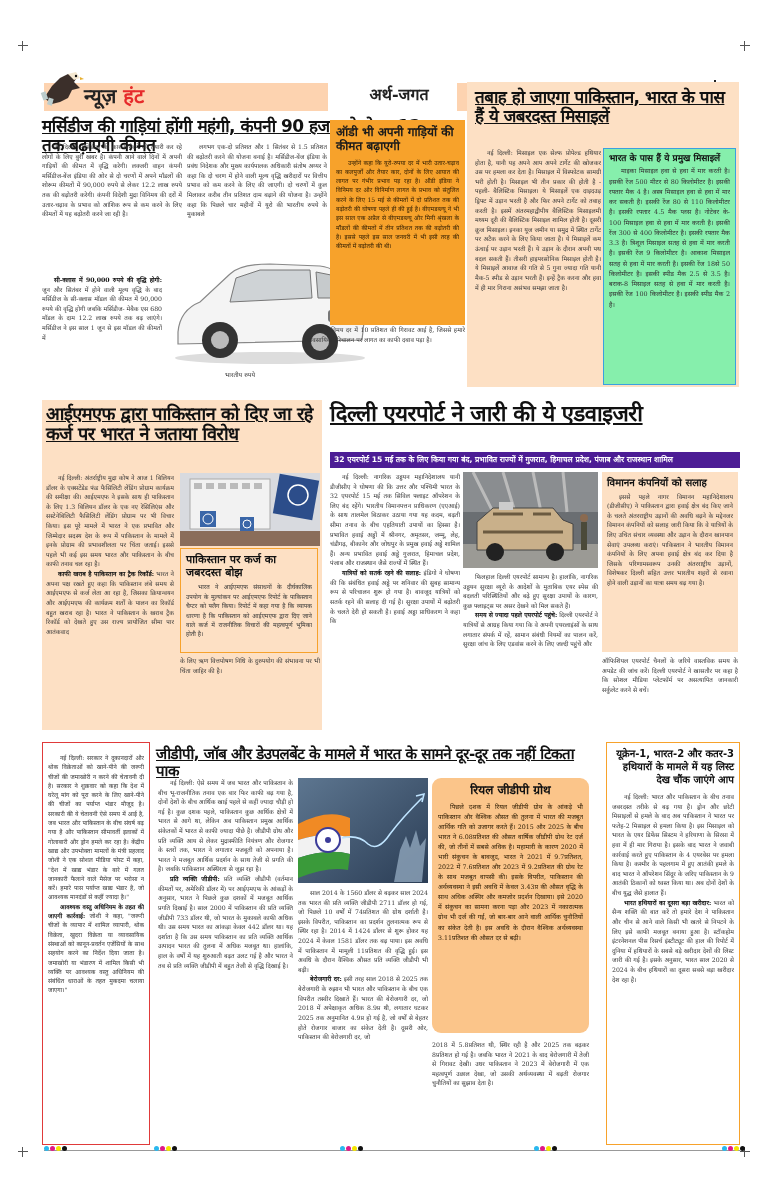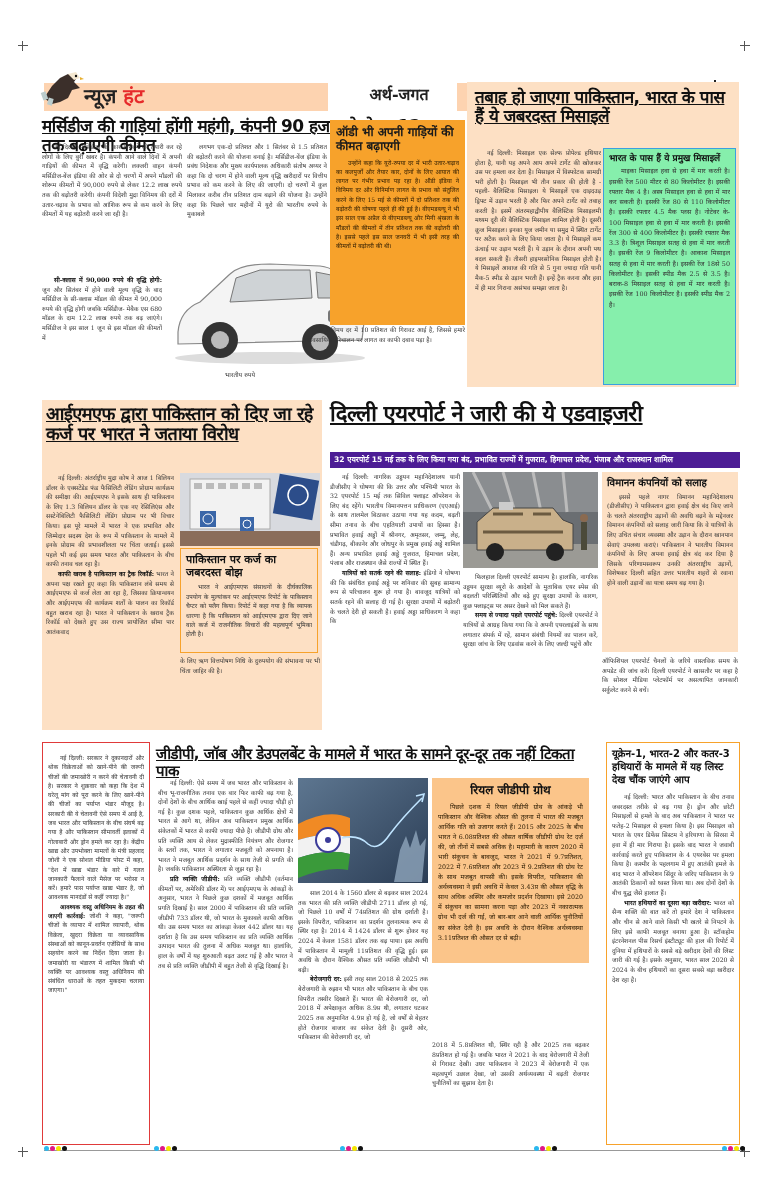--- a/index.html
+++ b/index.html
@@ -196,30 +196,30 @@
     <circle cx="30" cy="62" r="3" fill="#3c3c99"></circle>
     <path d="M44 60 Q60 56 70 66 Q80 74 92 56 Q104 40 124 20" fill="none" stroke="#bfe4ff" stroke-width="1.6"></path>
     <path d="M118 18 L126 16 L124 24" fill="none" stroke="#bfe4ff" stroke-width="1.6"></path>
     <path d="M96 104 L102 72 L108 58 L112 70 L118 52 L122 68 L128 60 L124 104 Z" fill="#8aa0b6" opacity="0.85"></path>
   </svg>
 </div>
 <div class="abs body" style="left:298px;top:888px;width:130px;height:255px;overflow:hidden;">
   <p>साल 2014 के 1560 डॉलर से बढ़कर साल 2024 तक भारत की प्रति व्यक्ति जीडीपी 2711 डॉलर हो गई, जो पिछले 10 वर्षों में 74प्रतिशत की ग्रोथ दर्शाती है। इसके विपरीत, पाकिस्तान का प्रदर्शन तुलनात्मक रूप से स्थिर रहा है। 2014 में 1424 डॉलर से शुरू होकर यह 2024 में केवल 1581 डॉलर तक बढ़ पाया। इस अवधि में पाकिस्तान में मामूली 11प्रतिशत की वृद्धि हुई। इस अवधि के दौरान वैश्विक औसत प्रति व्यक्ति जीडीपी भी बढ़ी।</p>
   <p><b>बेरोजगारी दर:</b> <span>इसी तरह साल 2018 से 2025 तक बेरोजगारी के रुझान भी भारत और पाकिस्तान के बीच एक विपरीत तस्वीर दिखाते हैं। भारत की बेरोजगारी दर, जो 2018 में अपेक्षाकृत अधिक 8.9प्र थी, लगातार घटकर 2025 तक अनुमानित 4.9प्र हो गई है, जो वर्षों से बेहतर होते रोजगार बाजार का संकेत देती है। दूसरी ओर, पाकिस्तान की बेरोजगारी दर, जो</span></p>
 </div>
-<div class="abs" style="left:432px;top:778px;width:157px;height:185px;background:#fbc58a;padding:6px 6px;">
+<div class="abs" style="left:432px;top:778px;width:157px;height:255px;background:#fbc58a;padding:6px 6px;border-radius:9px;">
   <div class="boxhead" style="font-size:12px;text-align:center;">रियल जीडीपी ग्रोथ</div>
   <div class="body" style="margin-top:4px;font-size:6.3px;line-height:1.6;height:220px;overflow:hidden;color:#2a1a00;">
     <p>पिछले दशक में रियल जीडीपी ग्रोथ के आंकड़े भी पाकिस्तान और वैश्विक औसत की तुलना में भारत की मजबूत आर्थिक गति को उजागर करते हैं। 2015 और 2025 के बीच भारत ने 6.08प्रतिशत की औसत वार्षिक जीडीपी ग्रोथ रेट दर्ज की, जो तीनों में सबसे अधिक है। महामारी के कारण 2020 में भारी संकुचन के बावजूद, भारत ने 2021 में 9.7प्रतिशत, 2022 में 7.6प्रतिशत और 2023 में 9.2प्रतिशत की ग्रोथ रेट के साथ मजबूत वापसी की। इसके विपरीत, पाकिस्तान की अर्थव्यवस्था ने इसी अवधि में केवल 3.43प्र की औसत वृद्धि के साथ अधिक अस्थिर और कमजोर प्रदर्शन दिखाया। इसे 2020 में संकुचन का सामना करना पड़ा और 2023 में नकारात्मक ग्रोथ भी दर्ज की गई, जो बार-बार आने वाली आर्थिक चुनौतियों का संकेत देती है। इस अवधि के दौरान वैश्विक अर्थव्यवस्था 3.11प्रतिशत की औसत दर से बढ़ी।</p>
   </div>
 </div>
 <div class="abs body" style="left:432px;top:1040px;width:157px;height:103px;overflow:hidden;">2018 में 5.8प्रतिशत थी, स्थिर रही है और 2025 तक बढ़कर 8प्रतिशत हो गई है। जबकि भारत ने 2021 के बाद बेरोजगारी में तेजी से गिरावट देखी। उधर पाकिस्तान ने 2023 में बेरोजगारी में एक महत्वपूर्ण उछाल देखा, जो उसकी अर्थव्यवस्था में बढ़ती रोजगार चुनौतियों का सुझाव देता है।</div>
 
 <div class="abs" style="left:606px;top:742px;width:134px;height:403px;border:1.5px solid #f7a22b;padding:4px 5px;">
-  <div class="boxhead" style="font-size:10px;line-height:1.3;">यूक्रेन-1, भारत-2 और कतर-3 हथियारों के मामले में यह लिस्ट देख चौंक जाएंगे आप</div>
+  <div class="boxhead" style="font-size:10px;line-height:1.3;text-align:right;">यूक्रेन-1, भारत-2 और कतर-3 हथियारों के मामले में यह लिस्ट देख चौंक जाएंगे आप</div>
   <div class="body" style="margin-top:6px;font-size:6.2px;height:335px;overflow:hidden;">
     <p>नई दिल्ली: भारत और पाकिस्तान के बीच तनाव जबरदस्त तरीके से बढ़ गया है। ड्रोन और छोटी मिसाइलों से हमले के बाद अब पाकिस्तान ने भारत पर फतेह-2 मिसाइल से हमला किया है। इस मिसाइल को भारत के एयर डिफेंस सिस्टम ने हरियाणा के सिरसा में हवा में ही मार गिराया है। इसके बाद भारत ने जवाबी कार्रवाई करते हुए पाकिस्तान के 4 एयरबेस पर हमला किया है। कश्मीर के पहलगाम में हुए आतंकी हमले के बाद भारत ने ऑपरेशन सिंदूर के जरिए पाकिस्तान के 9 आतंकी ठिकानों को ध्वस्त किया था। अब दोनों देशों के बीच युद्ध जैसे हालात हैं।</p>
     <p><b>भारत हथियारों का दूसरा बड़ा खरीदार:</b> <span>भारत को सैन्य शक्ति की बात करें तो हमारे देश ने पाकिस्तान और चीन से आने वाले किसी भी खतरे से निपटने के लिए इसे काफी मजबूत बनाया हुआ है। स्टॉकहोम इंटरनेशनल पीस रिसर्च इंस्टीट्यूट की हाल की रिपोर्ट में दुनिया में हथियारों के सबसे बड़े खरीदार देशों की लिस्ट जारी की गई है। इसके अनुसार, भारत साल 2020 से 2024 के बीच हथियारों का दूसरा सबसे बड़ा खरीदार देश रहा है।</span></p>
   </div>
 </div>
 
 <div class="regline"></div>
 <div class="regdots" style="left:44px">
     <span style="background:#2ab8ee"></span>
     <span style="background:#e0198a"></span>

